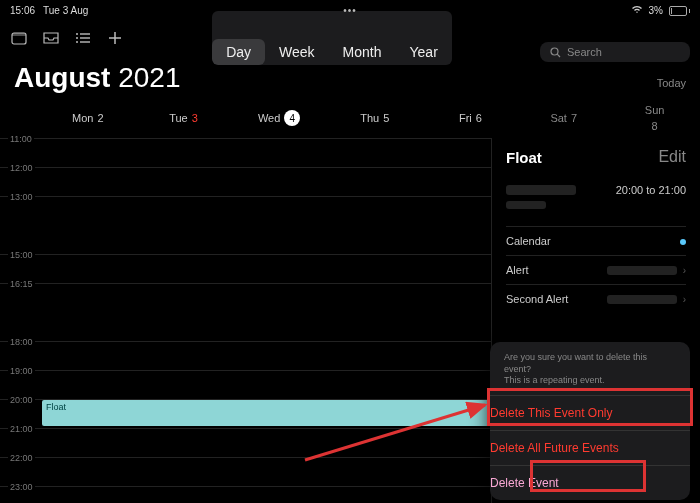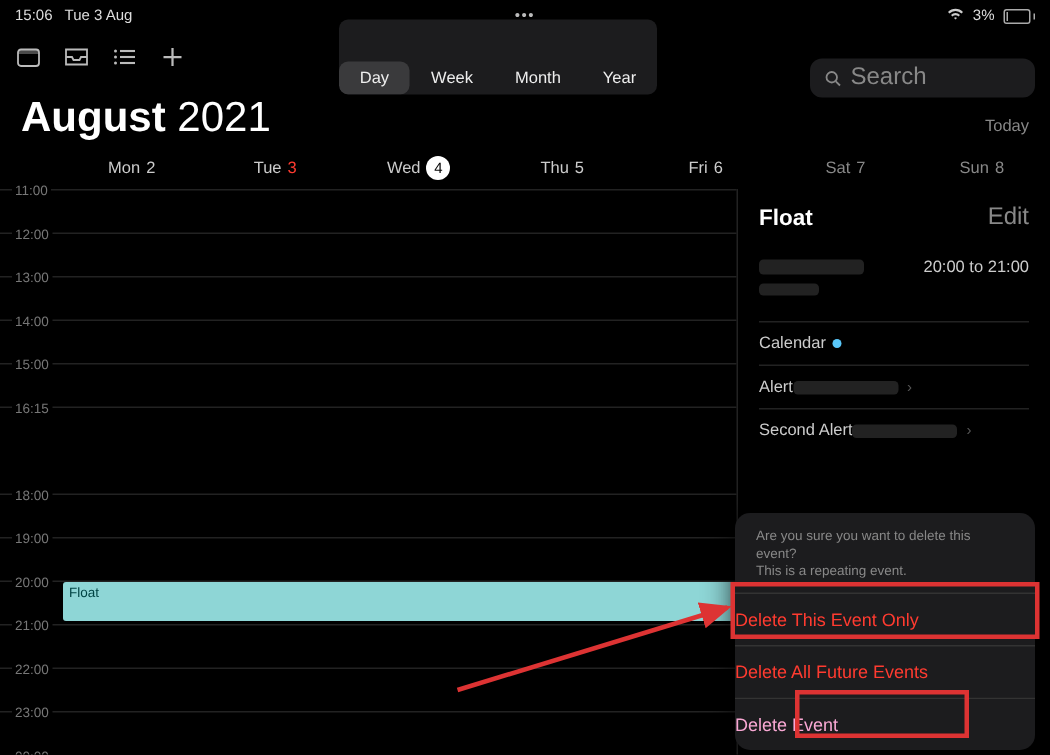--- a/index.html
+++ b/index.html
@@ -36,37 +36,37 @@
   .tb-icon { width: 18px; height: 14px; display:inline-flex; align-items:center; justify-content:center;}
   .segmented {
     display: flex;
     background: #1c1c1e;
     border-radius: 6px;
     overflow: hidden;
     margin: 0 auto;
   }
   .seg-btn {
     padding: 5px 14px;
-    font-size: 11px;
+    font-size: 14px;
     color: #eee;
     cursor: pointer;
     background: transparent;
     margin-top: 28px;
   }
   .seg-btn.active { background: #3a3a3c; border-radius: 6px; }
   .search {
     background: #1c1c1e;
     border-radius: 8px;
     padding: 4px 10px;
     display: flex;
     align-items: center;
     gap: 6px;
     color: #888;
     width: 130px;
-    font-size: 16px;
+    font-size: 11px;
     margin-top: 28px;
   }
   .title-row {
     display: flex;
     justify-content: space-between;
     align-items: baseline;
     padding: 4px 14px 6px 14px;
   }
   .month-title { font-size: 28px; font-weight: 300; }
   .month-title strong { font-weight: 700; }
@@ -122,21 +122,21 @@
     box-sizing: border-box;
   }
   .d-header { display:flex; justify-content:space-between; align-items:center; margin-bottom:10px;}
   .d-title { font-size: 15px; font-weight: 600; }
   .d-edit { color: #888; font-size: 16px; }
   .redact {
     background: #222;
     border-radius: 3px;
     display: inline-block;
   }
-  .d-row { display:flex; align-items:center; padding:8px 0; border-top:1px solid #222; font-size:11px; color:#ccc;}
+  .d-row { display:flex; justify-content:space-between; align-items:center; padding:8px 0; border-top:1px solid #222; font-size:11px; color:#ccc;}
   .d-row:first-of-type { border-top:none;}
   .cal-dot { width:6px; height:6px; border-radius:50%; background:#5ac8fa; display:inline-block; margin-left:4px;}
   .chev { color:#555; font-size:10px;}
   .dialog {
     position: absolute;
     right: 10px;
     top: 342px;
     width: 200px;
     background: #1c1c1e;
     border-radius: 10px;
@@ -256,40 +256,37 @@
       <span>5</span>
     </div>
   <div class="day-col">
       <span>Fri</span>
       <span>6</span>
     </div>
   <div class="day-col sat" style="color:#888;">
       <span>Sat</span>
       <span>7</span>
     </div>
-  <div class="day-col sun" style="color:#888;">
+  <div class="day-col sun" style="color:#888;flex-direction:column;">
       <span>Sun</span>
       <span>8</span>
     </div>
 </div>
 
 <div class="main">
   <div class="grid" id="hour-grid">
 
   <div class="hour-row" style="top: 0px;">
         <span>11:00</span>
       </div>
       <div class="hour-row" style="top: 29px;">
         <span>12:00</span>
       </div>
       <div class="hour-row" style="top: 58px;">
         <span>13:00</span>
-      </div>
-      <div class="hour-row" style="top: 87px;">
-        <span>14:00</span>
       </div>
       <div class="hour-row" style="top: 116px;">
         <span>15:00</span>
       </div>
       <div class="hour-row" style="top: 145px;">
         <span>16:15</span>
       </div>
       <div class="hour-row" style="top: 203px;">
         <span>18:00</span>
       </div>

